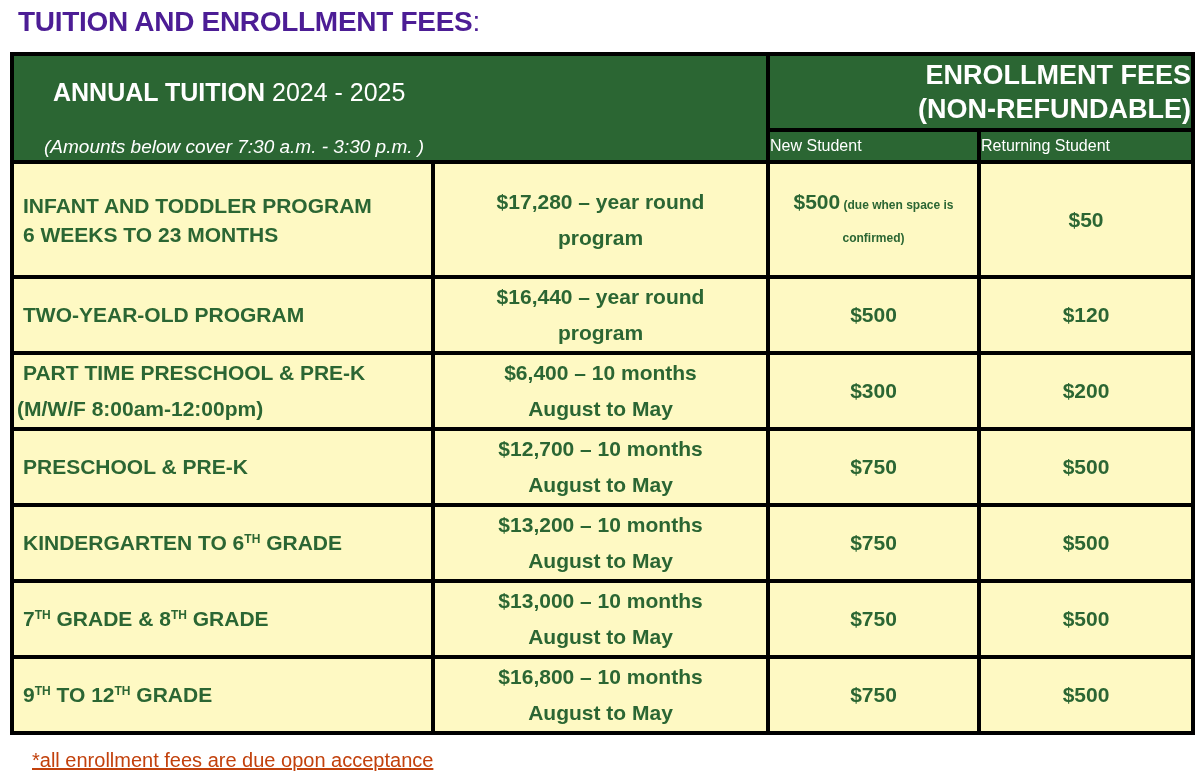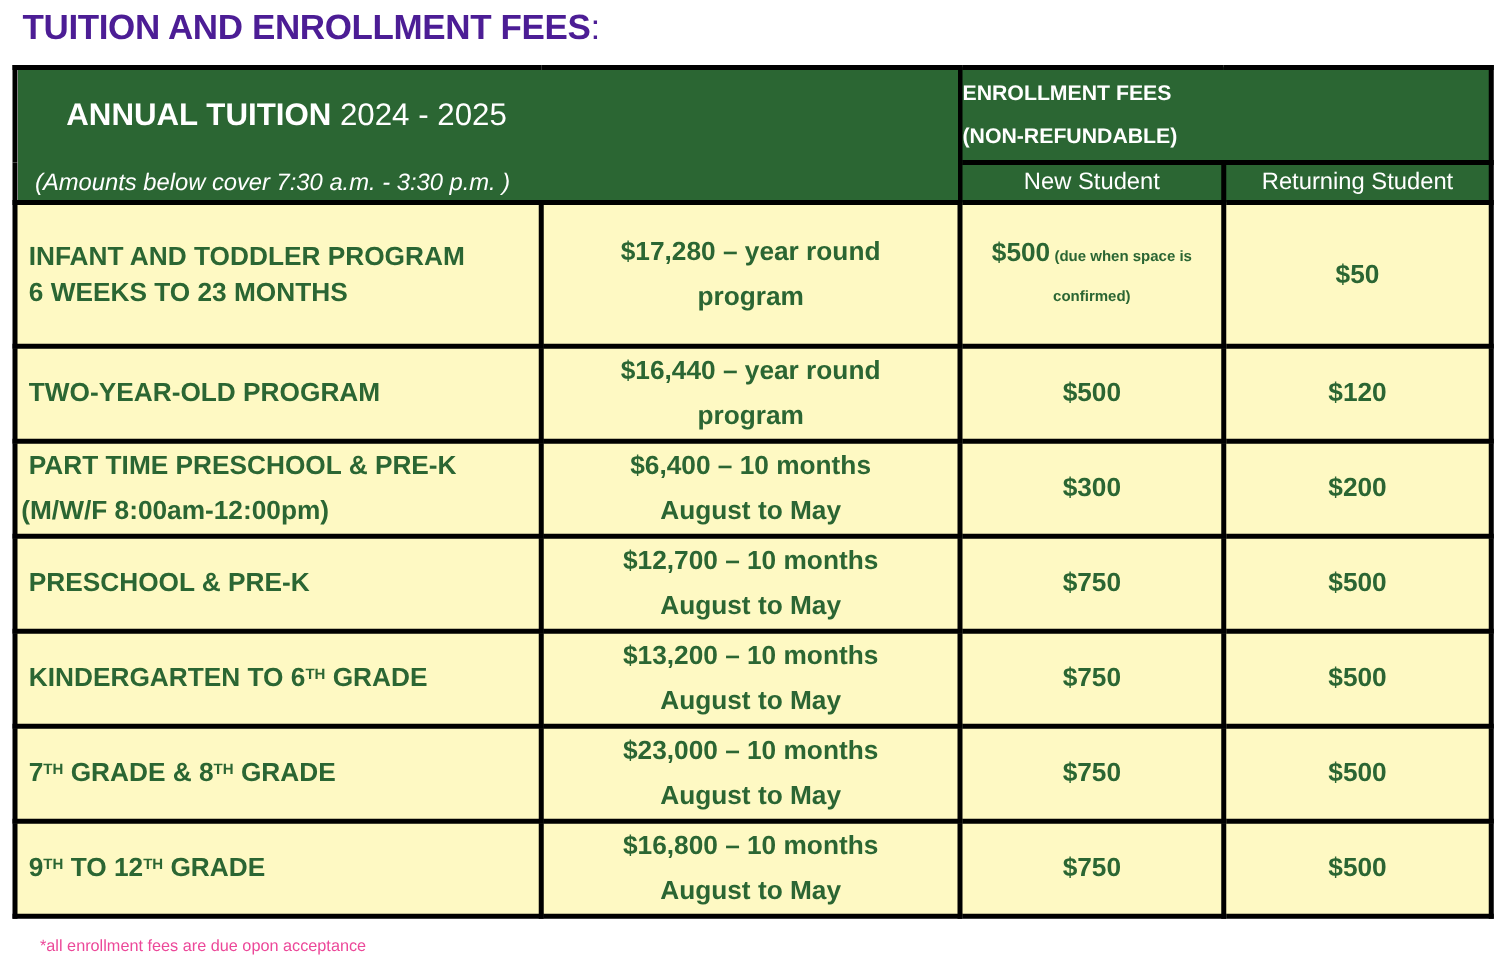--- a/index.html
+++ b/index.html
@@ -8,30 +8,30 @@
   .title { position: absolute; left: 18px; top: 6px; font-size: 28px; font-weight: bold;
            color: #4c1d95; letter-spacing: -0.3px; }
   .title .colon { font-weight: normal; }
   table.fees { position: absolute; left: 10px; top: 52px; border-collapse: collapse;
                table-layout: fixed; width: 1181px; }
   table.fees td { border: 4px solid #000; padding: 0; }
   .hdr { background: #2b6633; color: #ffffff; }
   .hdr-left { vertical-align: top; position: relative; height: 104px; }
   .annual { position: absolute; left: 18px; top: 22px; font-size: 25px; margin-left: 21px; }
   .annual b { font-weight: bold; }
-  .amounts { position: absolute; left: 14px; bottom: 2px; font-size: 19px; font-style: italic; }
-  .enroll-title { text-align: left; font-weight: bold; font-size: 17px; line-height: 34px;
+  .amounts { position: absolute; left: 30px; bottom: 2px; font-size: 19px; font-style: italic; }
+  .enroll-title { text-align: right; font-weight: bold; font-size: 27px; line-height: 34px;
                   height: 72px; padding-top: 2px; }
-  .sub { text-align: center; font-size: 19px; height: 28px; line-height: 28px; }
+  .sub { font-size: 16px; height: 28px; line-height: 28px; }
   .body-row td { background: #fef9c3; color: #2b6633; font-weight: bold; font-size: 21px; }
   .prog { padding-left: 9px !important; line-height: 36px; }
   .center { text-align: center; line-height: 36px; }
   .small { font-size: 12px; }
   sup { font-size: 12px; vertical-align: top; position: relative; top: -4px; }
-  .note { position: absolute; left: 32px; top: 749px; font-size: 13px; color: #ec4899; }
+  .note { position: absolute; left: 32px; top: 749px; font-size: 20px; color: #c2410c; text-decoration: underline; }
 </style>
 </head>
 <body>
 
 <div class="title"><span>TUITION AND ENROLLMENT FEES</span><span class="colon">:</span></div>
 
 <table class="fees">
   <colgroup>
     <col style="width:421px">
       <col style="width:335px">
@@ -106,21 +106,21 @@
           <div>$13,200 – 10 months</div>
           <div>August to May</div>
         </td>
     <td class="center">$750</td>
     <td class="center">$500</td>
   </tr>
 
   <tr class="body-row" style="height:75px">
     <td class="prog"><span>7</span><sup>TH</sup><span> GRADE &amp; 8</span><sup>TH</sup><span> GRADE</span></td>
     <td class="center">
-          <div>$23,000 – 10 months</div>
+          <div>$13,000 – 10 months</div>
           <div>August to May</div>
         </td>
     <td class="center">$750</td>
     <td class="center">$500</td>
   </tr>
 
   <tr class="body-row" style="height:75px">
     <td class="prog"><span>9</span><sup>TH</sup><span> TO 12</span><sup>TH</sup><span> GRADE</span></td>
     <td class="center">
           <div>$16,800 – 10 months</div>

